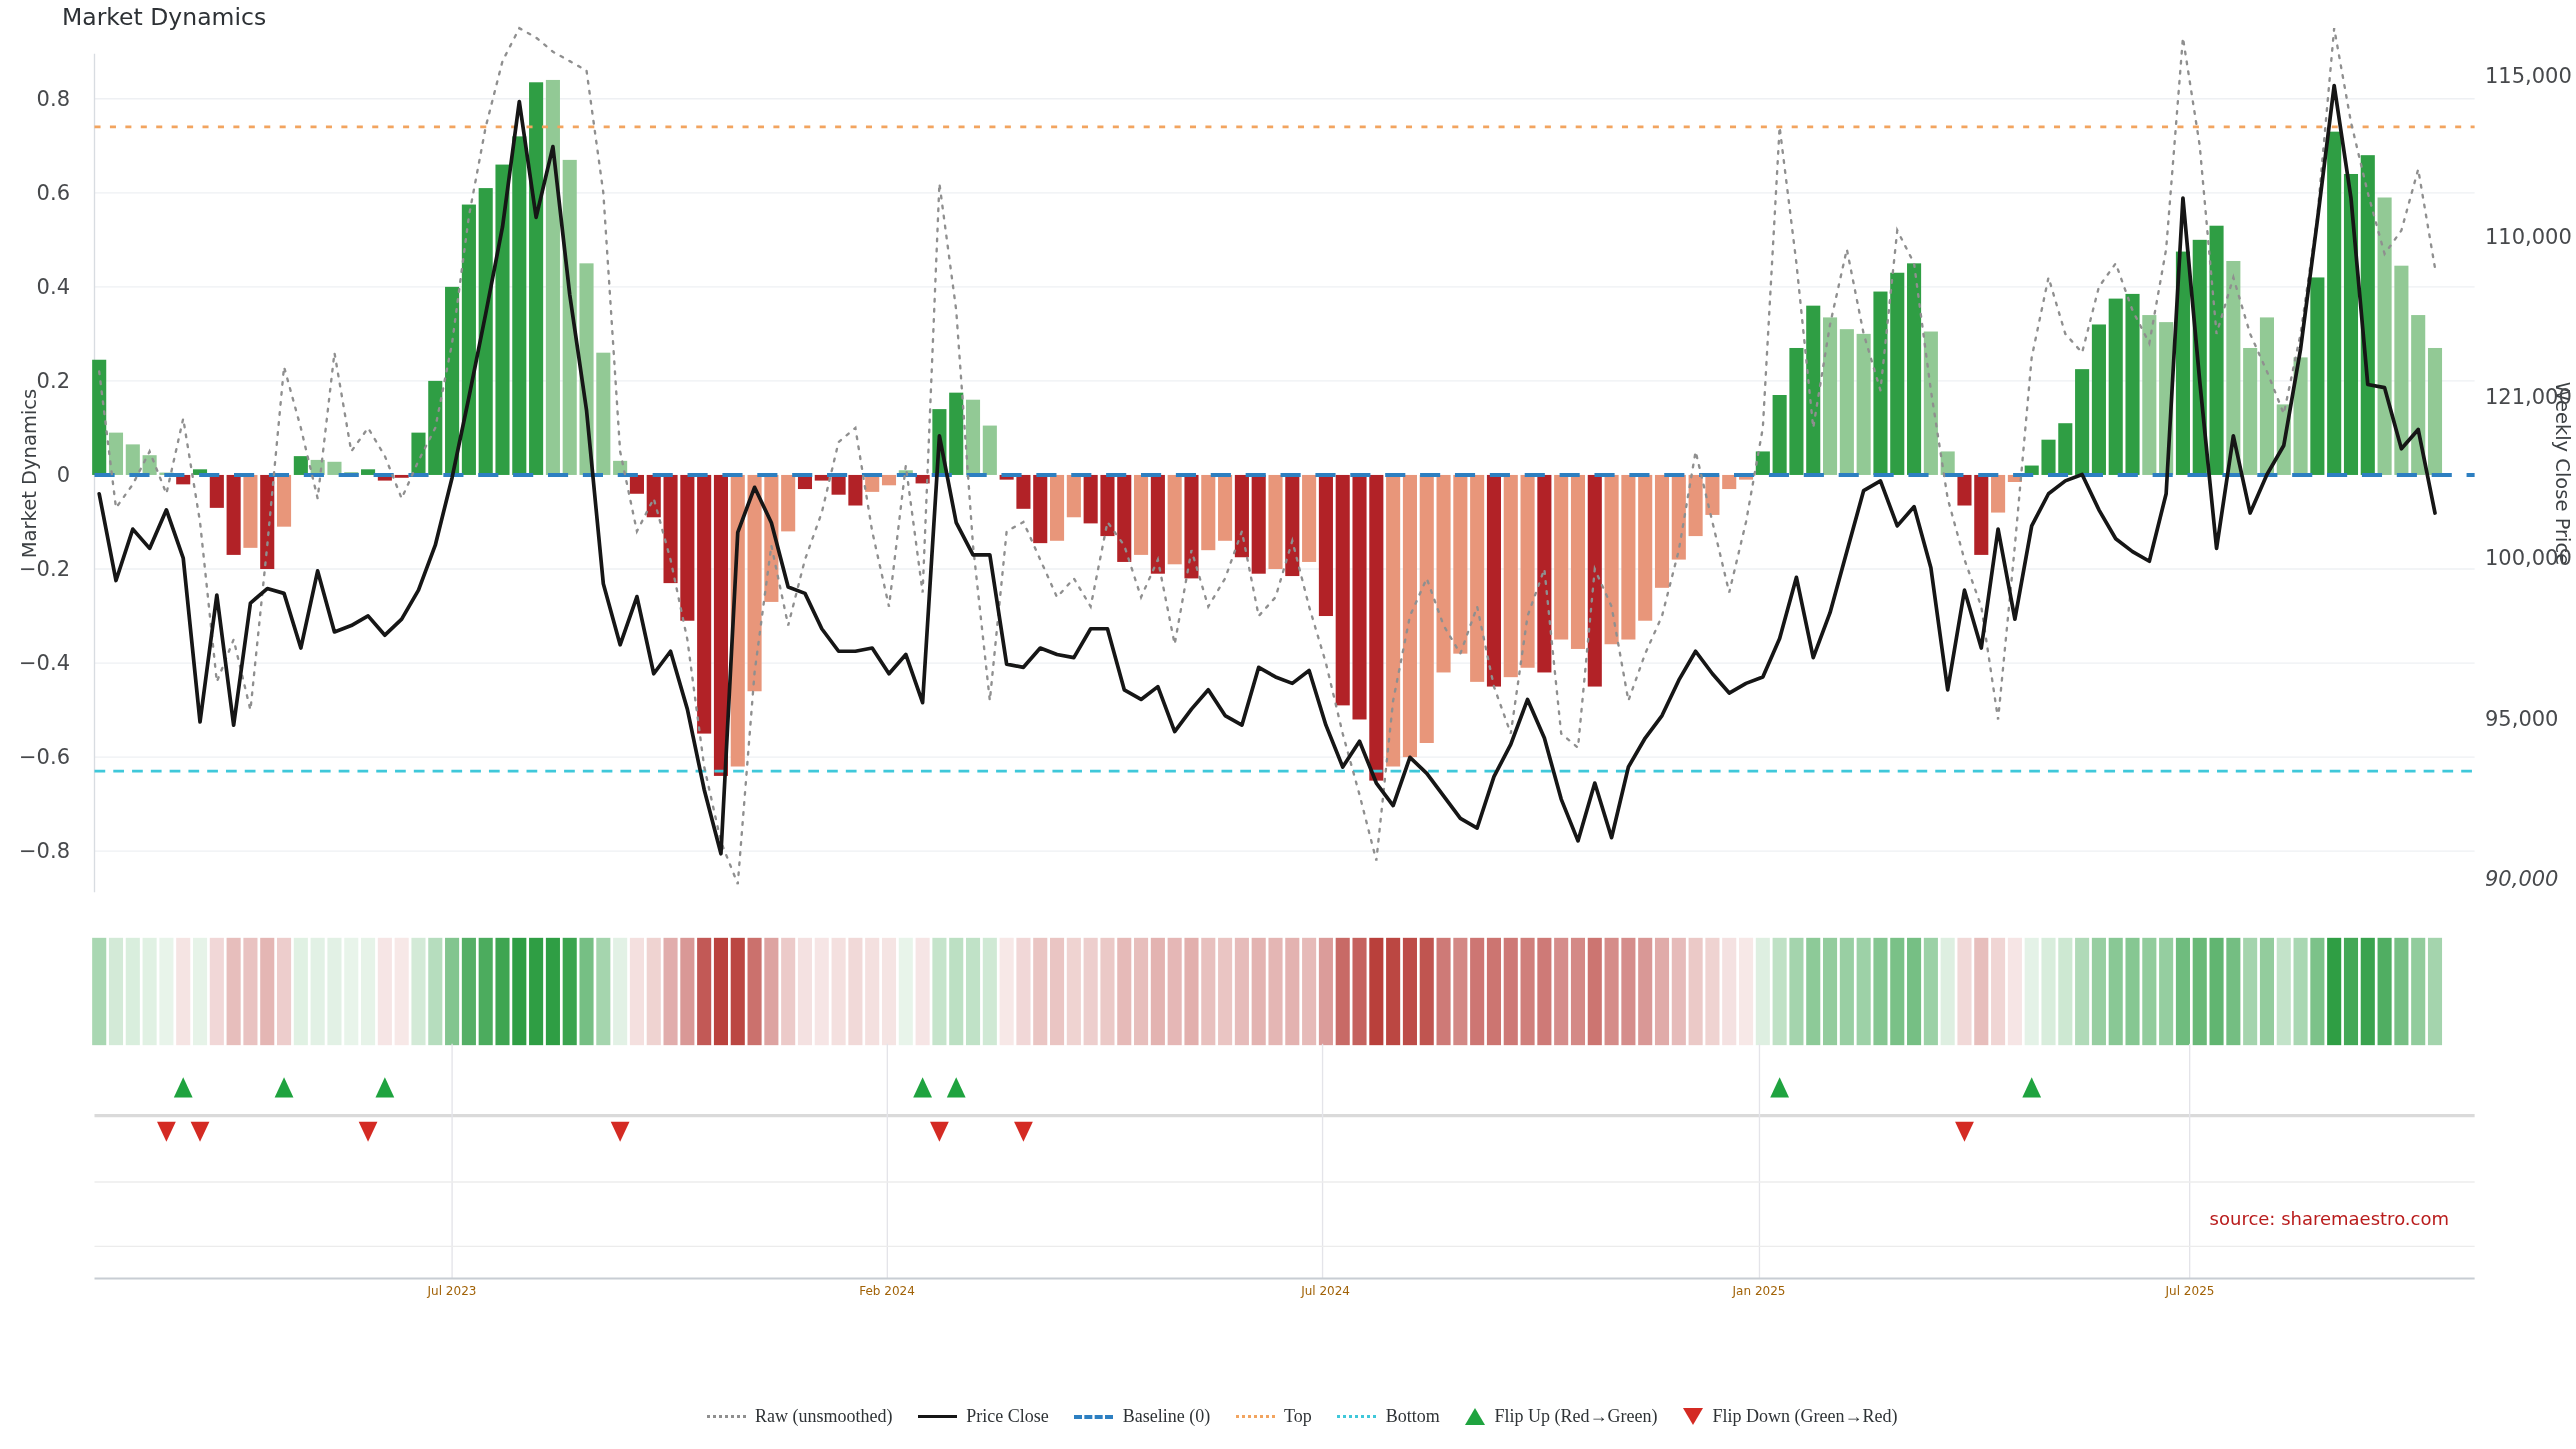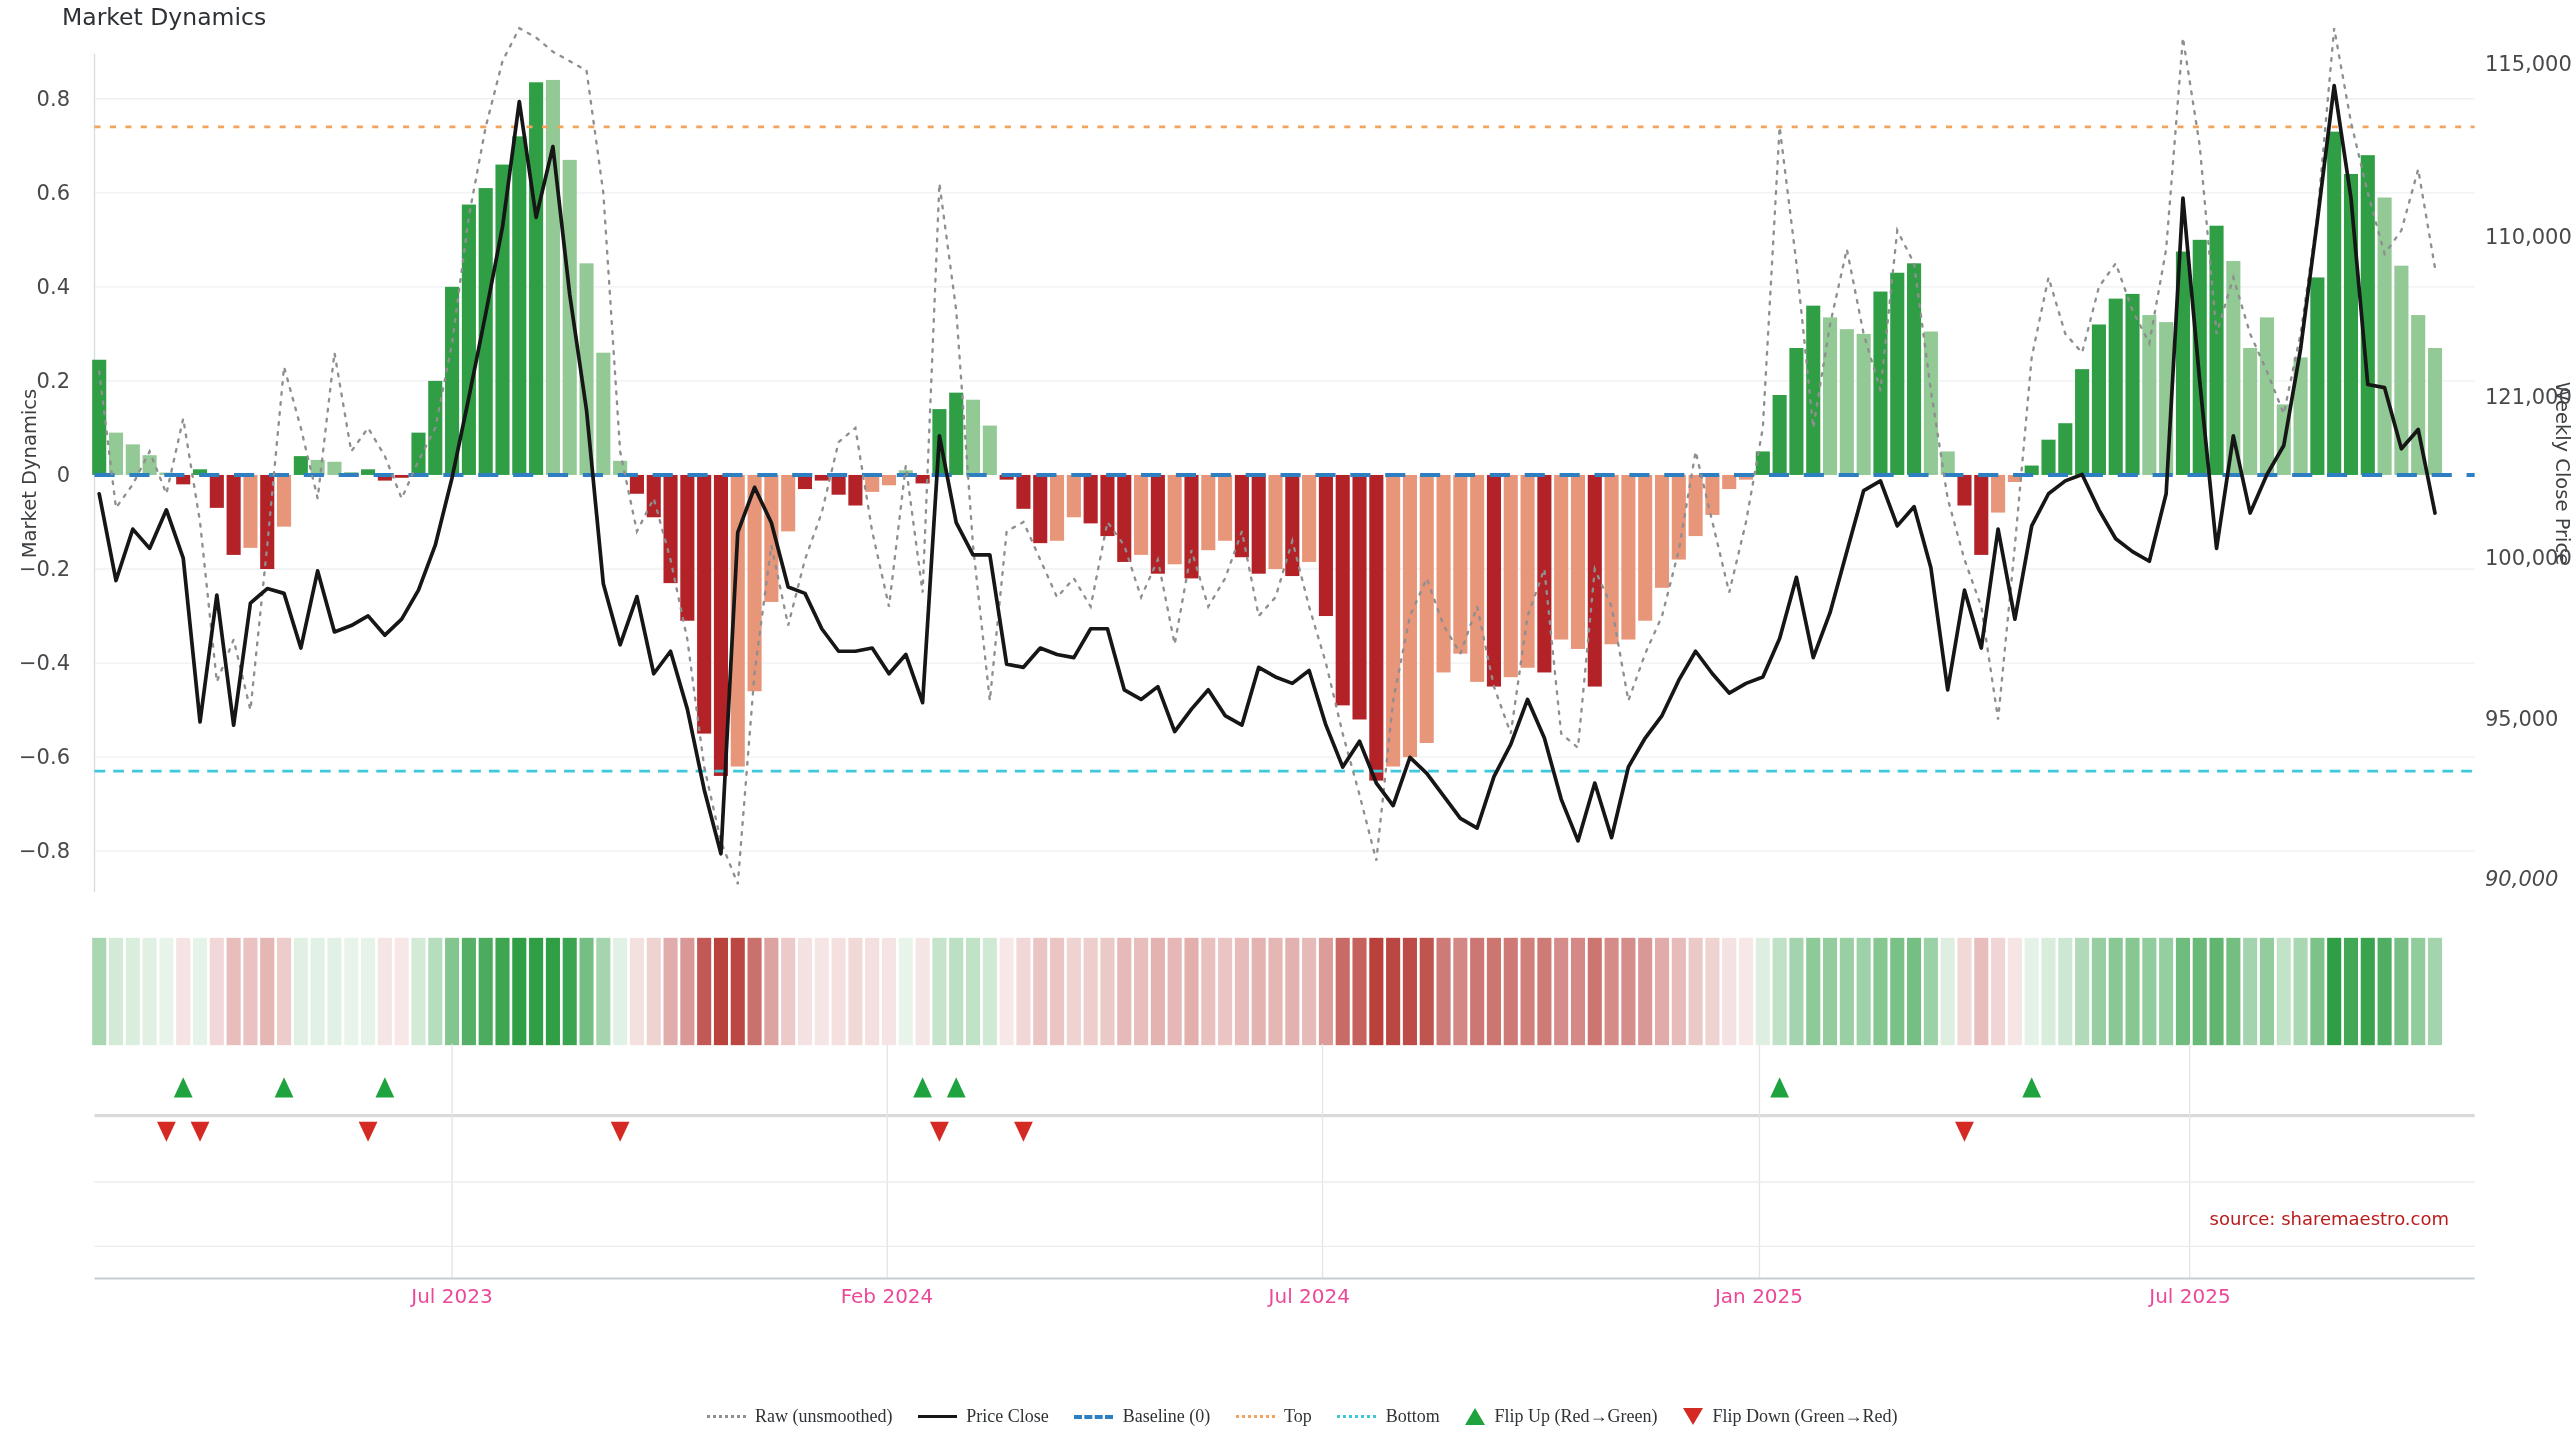--- a/index.html
+++ b/index.html
@@ -4,21 +4,21 @@
 <style>
   html,body{margin:0;padding:0;background:#ffffff;}
   body{width:2576px;height:1449px;position:relative;font-family:"DejaVu Sans","Liberation Sans",sans-serif;overflow:hidden;}
   #page{position:absolute;inset:0;margin-left:14px;}
   svg{position:absolute;left:0;top:0;}
   .page-title{position:absolute;left:48px;top:2.7px;font-size:23.5px;color:#2d3135;}
   .axis-title-left{position:absolute;left:-126px;top:462px;width:282px;text-align:center;font-size:19.5px;color:#3c4043;transform:rotate(-90deg);}
   .axis-title-right{position:absolute;left:2407px;top:462px;width:282px;text-align:center;font-size:19.5px;color:#3c4043;transform:rotate(90deg);}
   .tick-left{position:absolute;right:2506px;width:81px;text-align:right;font-size:21px;color:#47494c;transform:translateY(-50%);}
   .tick-right{position:absolute;left:2471px;font-size:21px;color:#47494c;transform:translateY(-50%);}
-  .tick-x{position:absolute;width:148px;margin-left:-74px;text-align:center;top:1284px;font-size:20px;color:#ec4899;}
+  .tick-x{position:absolute;width:148px;margin-left:-74px;text-align:center;top:1284px;font-size:12px;color:#a16207;}
   .source{position:absolute;right:127px;top:1208px;font-size:18px;color:#b91c1c;}
   .legend{position:absolute;left:0;top:1406px;width:2576px;display:flex;justify-content:center;align-items:center;gap:25.5px;font-size:18px;color:#2f3336;font-family:Liberation Serif, serif;}
   .legend-item{display:flex;align-items:center;gap:9.4px;}
   .lg-line{display:inline-block;width:39px;height:0;border-top:3.4px solid #161616;}
   .lg-raw{border-top:3.4px dotted #8f8f8f;}
   .lg-base{border-top:4px dashed #2d7fc1;}
   .lg-top{border-top:3.4px dotted #f2a45f;}
   .lg-bottom{border-top:3.4px dotted #3fc8da;}
   .lg-up{width:0;height:0;border-left:10px solid transparent;border-right:10px solid transparent;border-bottom:17.4px solid #1fa33f;}
   .lg-down{width:0;height:0;border-left:10px solid transparent;border-right:10px solid transparent;border-top:17.4px solid #d42a23;}
@@ -358,21 +358,21 @@
       <div class="tick-left" style="top: 193px;">0.6</div>
       <div class="tick-left" style="top: 287px;">0.4</div>
       <div class="tick-left" style="top: 381px;">0.2</div>
       <div class="tick-left" style="top: 475px;">0</div>
       <div class="tick-left" style="top: 569px;">−0.2</div>
       <div class="tick-left" style="top: 663px;">−0.4</div>
       <div class="tick-left" style="top: 757px;">−0.6</div>
       <div class="tick-left" style="top: 851px;">−0.8</div>
     </div>
   <div id="ticks-right">
-      <div class="tick-right" style="top: 64px;">115,000</div>
+      <div class="tick-right" style="top: 76px;">115,000</div>
       <div class="tick-right" style="top: 237px;">110,000</div>
       <div class="tick-right" style="top: 397px;">121,000</div>
       <div class="tick-right" style="top: 558px;">100,000</div>
       <div class="tick-right" style="top: 719px;">95,000</div>
       <div class="tick-right" style="top: 879px; font-style: italic;">90,000</div>
     </div>
   <div id="ticks-x">
       <div class="tick-x" style="left: 438px;">Jul 2023</div>
       <div class="tick-x" style="left: 873px;">Feb 2024</div>
       <div class="tick-x" style="left: 1262px; text-align: right;">Jul 2024</div>

